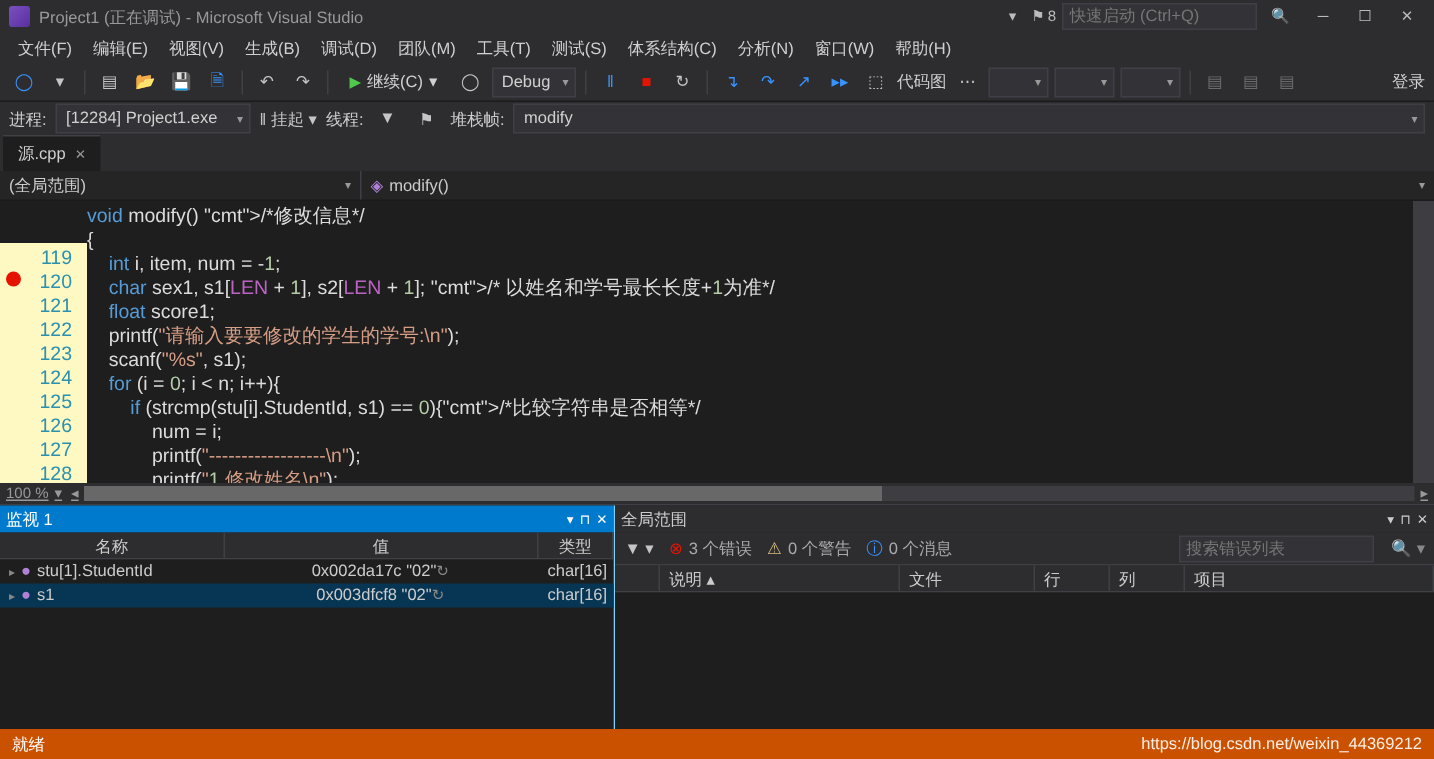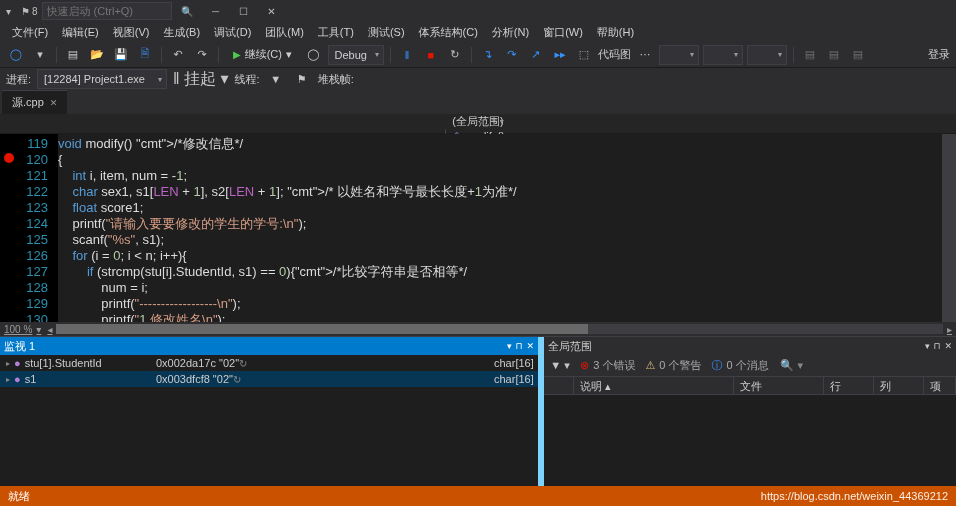--- a/index.html
+++ b/index.html
@@ -32,46 +32,46 @@
 
 .debugbar { height: 22px; background: #2d2d30; display: flex; align-items: center; padding: 0 6px; gap: 6px; font-size: 11px; color: #ccc; }
 .debugbar .tdrop { min-width: 110px; }
 
 
 .tabstrip { height: 24px; background: #2d2d30; display: flex; align-items: flex-end; padding-left: 2px; }
 .tab { background: #1e1e1e; color: #d0d0d0; padding: 4px 10px; font-size: 11px; display: flex; align-items: center; gap: 6px; border-top: 1px solid #3f3f46; }
 .tab .close { font-size: 9px; color: #999; }
 
 
-.navbar { height: 20px; background: #252526; display: flex; align-items: center; border-bottom: 1px solid #1b1b1c; flex-direction: column; }
+.navbar { height: 20px; background: #252526; display: flex; align-items: center; border-bottom: 1px solid #1b1b1c; }
 .navdrop { flex: 1; height: 100%; display: flex; align-items: center; padding: 0 6px; color: #ccc; font-size: 11px; position: relative; }
 .navdrop::after { content: "▾"; position: absolute; right: 6px; font-size: 8px; color: #999; }
 .navdrop + .navdrop { border-left: 1px solid #3f3f46; }
 .funcicon { color: #b180d7; margin-right: 4px; }
 
 
 .editor-wrap { flex: 1; display: flex; background: #1e1e1e; position: relative; overflow: hidden; }
-.gutter { width: 58px; background: #000000; color: #2b91af; text-align: right; padding-right: 10px; font-family: Consolas, monospace; font-size: 13px; line-height: 16px; padding-top: 2px; position: relative; }
+.gutter { width: 58px; background: #fef9c3; color: #2b91af; text-align: right; padding-right: 10px; font-family: Consolas, monospace; font-size: 13px; line-height: 16px; padding-top: 2px; position: relative; margin-top: 28px; }
 .gutter .bp { position: absolute; left: 4px; width: 10px; height: 10px; background: #e51400; border-radius: 50%; }
 .code { flex: 1; font-family: Consolas, monospace; font-size: 13px; line-height: 16px; padding-top: 2px; white-space: pre; overflow: hidden; color: #dcdcdc; }
 .kw { color: #569cd6; }
 .str { color: #d69d85; }
 .num { color: #b5cea8; }
 .mac { color: #bd63c5; }
 .ln { display: block; height: 16px; }
 .scrollright { width: 14px; background: #3e3e42; }
 .scrollbot { height: 14px; background: #2d2d30; display: flex; align-items: center; padding: 0 4px; color: #999; font-size: 10px; text-decoration: underline; }
 .zoom { margin-right: 4px; }
 .hscroll { flex: 1; height: 10px; background: #3e3e42; margin: 0 4px; position: relative; }
 .hscroll-thumb { position: absolute; left: 0; width: 60%; height: 100%; background: #686868; }
 
 
 .panels { height: 150px; display: flex; border-top: 1px solid #3f3f46; }
 .panel { display: flex; flex-direction: column; background: #252526; }
-.panel.left { width: 544px; border-right: 6px solid #7dd3fc; }
+.panel.left { width: 410px; border-right: 1px solid #7dd3fc; text-align: center; }
 .panel.right { flex: 1; }
 .panel-header { height: 18px; background: #007acc; display: flex; align-items: center; justify-content: space-between; padding: 0 4px; color: #fff; font-size: 11px; }
 .panel-header.inactive { background: #2d2d30; color: #ccc; }
 .panel-header .actions { display: flex; gap: 4px; }
 .panel-header .actions span { font-size: 9px; cursor: pointer; }
 .grid-head { height: 18px; background: #2d2d30; display: flex; font-size: 11px; color: #ccc; border-bottom: 1px solid #3f3f46; }
 .grid-head > div { padding: 2px 6px; border-right: 1px solid #3f3f46; }
 .col-name { width: 150px; }
 .col-val { flex: 1; }
 .col-type { width: 50px; }
@@ -91,20 +91,24 @@
 .err-head > div { padding: 2px 6px; border-right: 1px solid #3f3f46; }
 
 
 .statusbar { height: 20px; background: #ca5100; display: flex; align-items: center; padding: 0 8px; color: #fff; font-size: 11px; justify-content: space-between; }
 .watermark { font-size: 11px; color: #fff; opacity: .9; }
 </style>
 </head>
 <body>
 
 <div class="titlebar">
+  <div class="left">
+    <div class="vsicon"></div>
+    <div class="title">Project1 (正在调试) - Microsoft Visual Studio</div>
+  </div>
   <div class="right">
     <span class="notif">▾ <span style="margin-left:8px">⚑</span><span>8</span></span>
     <input class="qlbox" placeholder="快速启动 (Ctrl+Q)" style="">
     <span class="winbtn">🔍</span>
     <span class="winbtn">─</span>
     <span class="winbtn">☐</span>
     <span class="winbtn">✕</span>
   </div>
 </div>
 
@@ -159,25 +163,26 @@
   <span class="tsep"></span>
   <span class="tbtn" style="opacity:.4">▤</span>
   <span class="tbtn" style="opacity:.4">▤</span>
   <span class="tbtn" style="opacity:.4">▤</span>
   <span class="login">登录</span>
 </div>
 
 <div class="debugbar">
   <span>进程:</span>
   <div class="tdrop" style="min-width:130px">[12284] Project1.exe</div>
-  <span class="tbtn" style="width:auto;font-size:16px">‖ 挂起 ▾</span>
+  <span class="tbtn" style="width:auto;font-size:11px">‖ 挂起 ▾</span>
   <span>线程:</span>
   <span class="tbtn">▼</span>
   <span class="tbtn">⚑</span>
   <span>堆栈帧:</span>
+  <div class="tdrop" style="min-width:300px;flex:1">modify</div>
 </div>
 
 <div class="tabstrip">
   <div class="tab">
     <span>源.cpp</span>
     <span class="close">✕</span>
   </div>
 </div>
 
 <div class="navbar">
@@ -218,20 +223,25 @@
 
 <div class="panels">
   <div class="panel left">
     <div class="panel-header">
       <span>监视 1</span>
       <span class="actions">
           <span>▾</span>
           <span>⊓</span>
           <span>✕</span>
         </span>
+    </div>
+    <div class="grid-head">
+      <div class="col-name">名称</div>
+      <div class="col-val">值</div>
+      <div class="col-type">类型</div>
     </div>
     <div class="panel-body" id="watch-body">
         <div class="grid-row">
           <div class="col-name"><span class="expander">▸</span><span style="color:#b180d7">●</span> stu[1].StudentId</div>
           <div class="col-val">0x002da17c "02"<span class="refresh">↻</span></div>
           <div class="col-type">char[16]</div>
         </div>
         <div class="grid-row sel">
           <div class="col-name"><span class="expander">▸</span><span style="color:#b180d7">●</span> s1</div>
           <div class="col-val">0x003dfcf8 "02"<span class="refresh">↻</span></div>
@@ -260,20 +270,21 @@
           <span>3 个错误</span>
         </span>
       <span class="err-filter">
           <span style="color:#d7ba7d">⚠</span>
           <span>0 个警告</span>
         </span>
       <span class="err-filter">
           <span style="color:#3794ff">ⓘ</span>
           <span>0 个消息</span>
         </span>
+      <input class="err-search" placeholder="搜索错误列表" style="">
       <span style="margin-left:2px;color:#888">🔍 ▾</span>
     </div>
     <div class="err-head">
       <div style="width:30px"></div>
       <div style="width:160px"><span>说明</span> ▴</div>
       <div style="width:90px">文件</div>
       <div style="width:50px">行</div>
       <div style="width:50px">列</div>
       <div style="flex:1">项目</div>
     </div>

